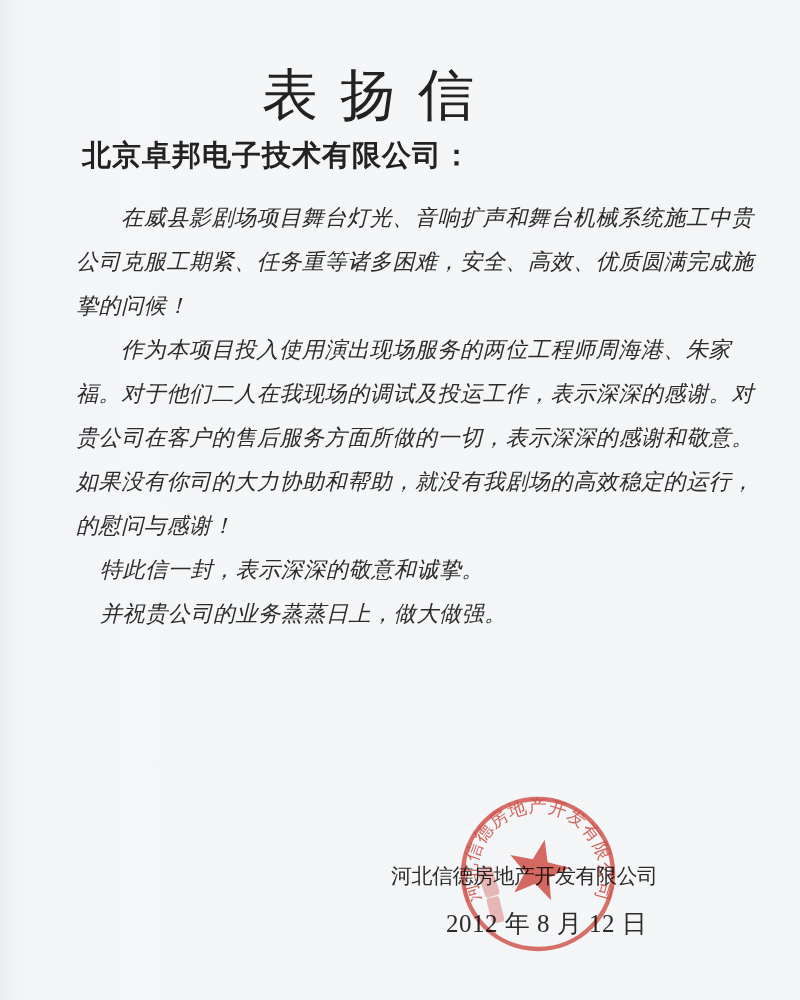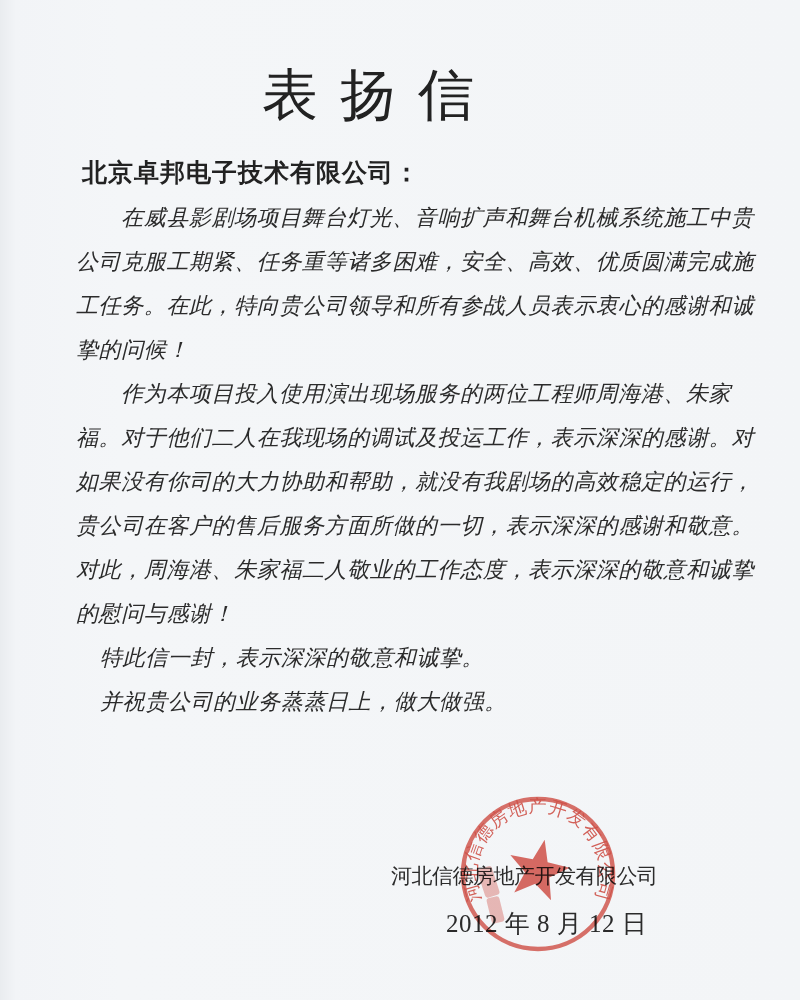--- a/index.html
+++ b/index.html
@@ -27,23 +27,23 @@
     text-align: center;
     font-size: 56px;
     letter-spacing: 22px;
     text-indent: 22px;
     font-weight: 500;
     color: #222;
     white-space: nowrap;
   }
   .recipient {
     position: absolute;
-    top: 156px;
+    top: 136px;
     left: 82px;
-    font-size: 25px;
+    font-size: 29px;
     font-weight: 700;
     letter-spacing: 1px;
     color: #222;
     white-space: nowrap;
   }
   .letter-body {
     position: absolute;
     top: 196px;
     left: 76px;
     width: 650px;
@@ -91,27 +91,25 @@
 
 <div class="page">
 
   <div class="title">表扬信</div>
 
   <div class="recipient">北京卓邦电子技术有限公司：</div>
 
   <div class="letter-body">
       <div class="line indent-2">在威县影剧场项目舞台灯光、音响扩声和舞台机械系统施工中贵</div>
       <div class="line">公司克服工期紧、任务重等诸多困难，安全、高效、优质圆满完成施</div>
-      <div class="line">工任务。在此，特向贵公司领导和所有参战人员表示衷心的感谢和诚</div>
       <div class="line">挚的问候！</div>
       <div class="line indent-2">作为本项目投入使用演出现场服务的两位工程师周海港、朱家</div>
       <div class="line">福。对于他们二人在我现场的调试及投运工作，表示深深的感谢。对</div>
+      <div class="line">贵公司在客户的售后服务方面所做的一切，表示深深的感谢和敬意。</div>
       <div class="line">如果没有你司的大力协助和帮助，就没有我剧场的高效稳定的运行，</div>
-      <div class="line">贵公司在客户的售后服务方面所做的一切，表示深深的感谢和敬意。</div>
-      <div class="line">对此，周海港、朱家福二人敬业的工作态度，表示深深的敬意和诚挚</div>
       <div class="line">的慰问与感谢！</div>
       <div class="line indent-1">特此信一封，表示深深的敬意和诚挚。</div>
       <div class="line indent-1">并祝贵公司的业务蒸蒸日上，做大做强。</div>
     </div>
 
   <div class="signature">河北信德房地产开发有限公司</div>
 
   <div class="date">2012 年 8 月 12 日</div>
 
   <svg class="stamp" viewBox="0 0 170 170" aria-hidden="true">

